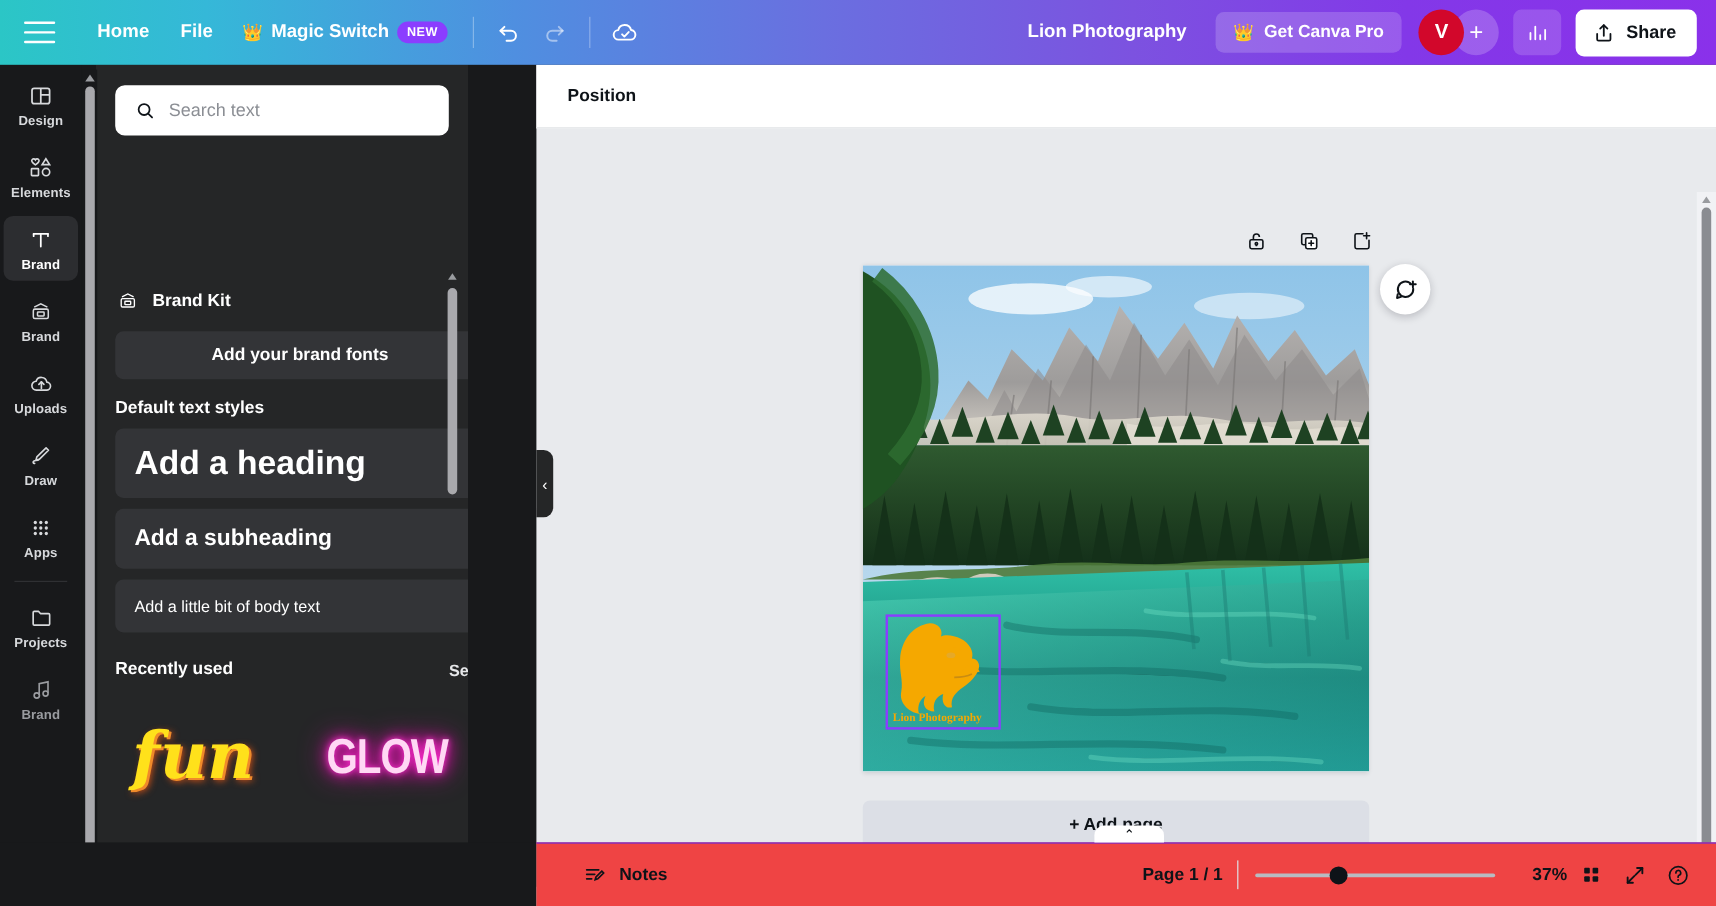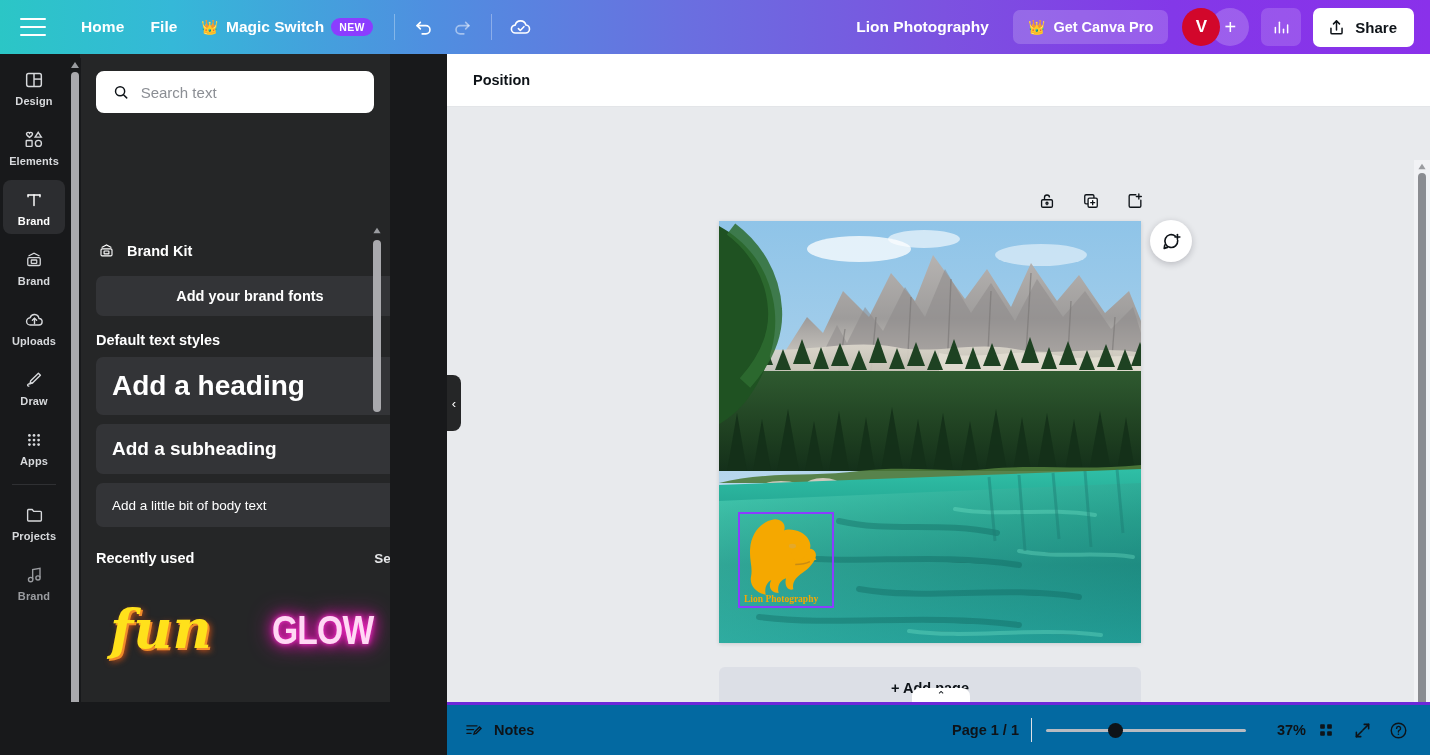--- a/index.html
+++ b/index.html
@@ -133,21 +133,21 @@
     box-shadow: 0 2px 6px rgba(20,20,30,.18); }
 
   
   .ed-vscroll { position: absolute; top: 53px; right: 0; width: 16px; height: 595px; background:#f1f2f5; }
   .ed-vscroll .thumb { position:absolute; top: 13px; left: 4px; width: 8px; height: 563px;
     background:#8a8c91; border-radius: 5px; }
   .ed-hscroll { position: absolute; bottom: 0; left: 0; width: 967px; height: 16px; background:#f1f2f5; }
 
   
   .bottombar { position: absolute; bottom: 0; left: 447px; width: 983px; height: 53px;
-    background:#0369a1; display:flex; align-items:center; z-index: 25; border-top: 3px solid #6d28d9; }
+    background:#ef4444; display:flex; align-items:center; z-index: 25; border-top: 1px solid #6d28d9; padding-left: 22px; }
   .notes { display:flex; align-items:center; gap: 10px; margin-left: 17px; font-size: 14.5px;
     font-weight: 700; color:#0e1318; cursor:pointer; }
   .bb-right { margin-left:auto; display:flex; align-items:center; gap: 0; padding-right: 14px; }
   .page-count { font-size: 14.5px; font-weight: 700; color:#0e1318; margin-right: 12px; }
   .bb-sep { width:1px; height:24px; background:#dfe1e5; margin-right: 14px; }
   .zoom-slider { position: relative; width: 200px; height: 16px; margin-right: 16px; cursor:pointer; }
   .zoom-slider .track { position:absolute; top: 7px; left:0; width: 200px; height: 3px;
     background:#b8bbc1; border-radius: 2px; }
   .zoom-slider .knob { position:absolute; top: 1px; left: 62px; width: 15px; height: 15px;
     border-radius: 50%; background:#0e1318; }

